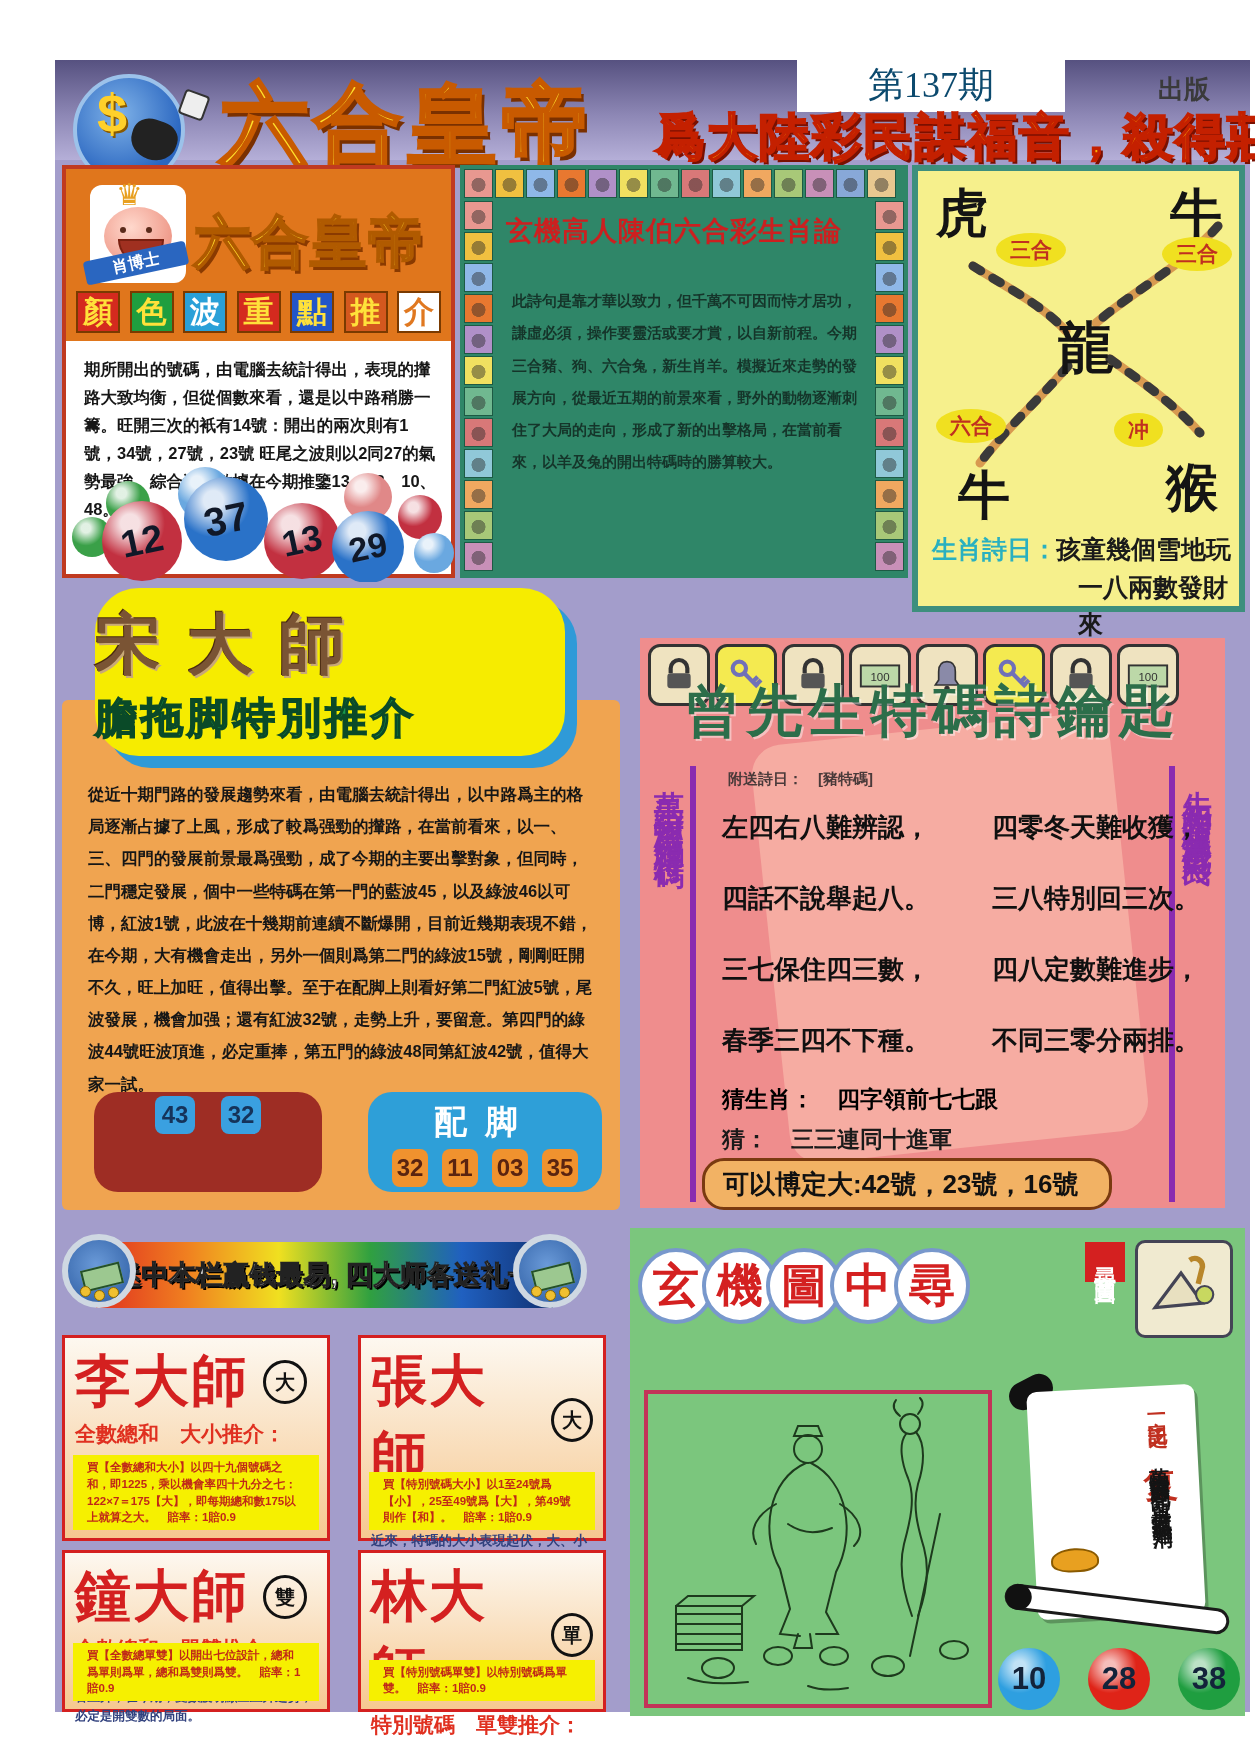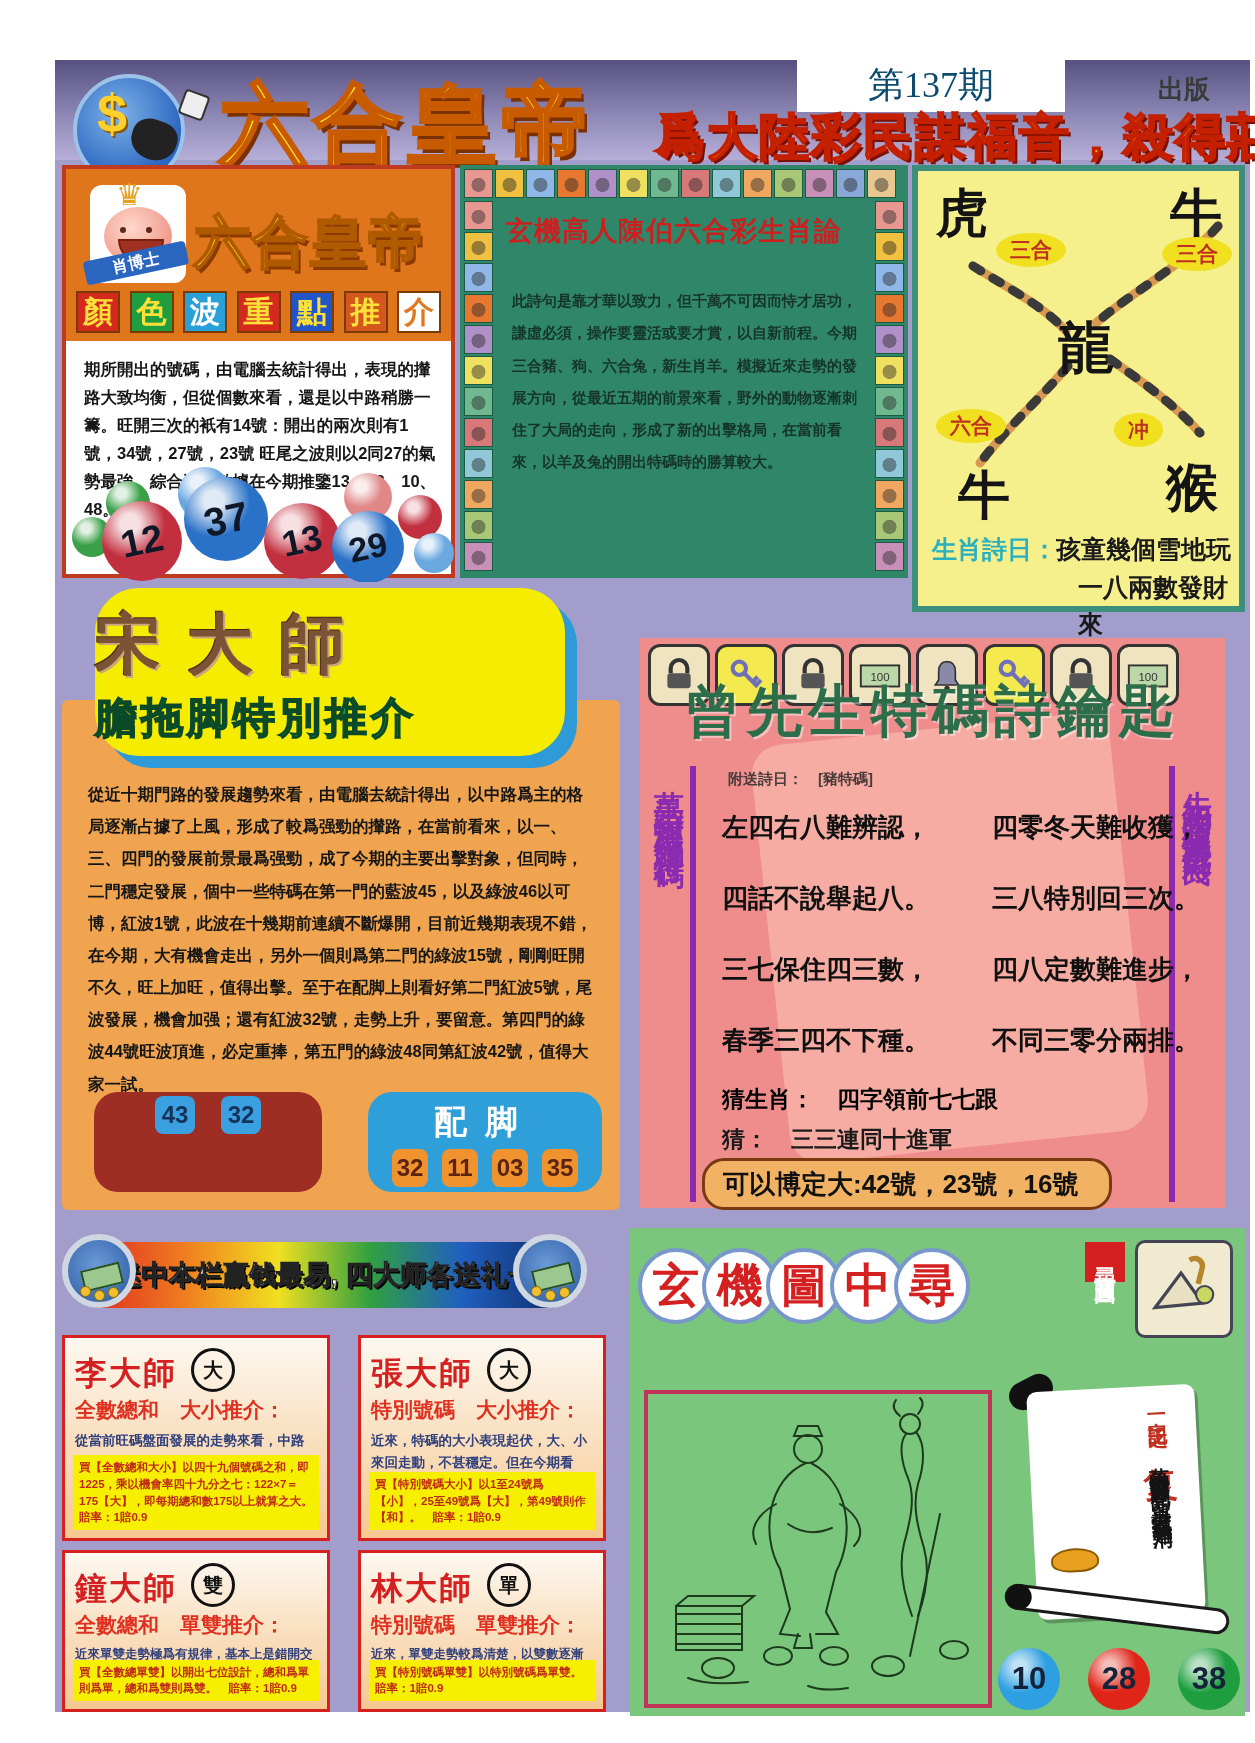--- a/index.html
+++ b/index.html
@@ -118,27 +118,27 @@
   .moneyring{position:absolute;top:6px;width:74px;height:74px;border-radius:50%;border:6px solid #cfd8e2;
         background:radial-gradient(circle at 45% 40%,#6a9ad8,#2a5aa0);box-sizing:border-box;}
   .moneyring .bill{position:absolute;left:14px;top:26px;width:36px;height:18px;background:#9cc890;
         border:2px solid #24502a;transform:rotate(-14deg);}
   .moneyring .c1,.moneyring .c2,.moneyring .c3{position:absolute;width:9px;height:9px;border-radius:50%;
         background:#f0c030;border:1px solid #8a6a00;}
   .moneyring .c1{left:12px;top:46px;}.moneyring .c2{left:26px;top:50px;}.moneyring .c3{left:40px;top:47px;}
   .master{position:absolute;border:3px solid #d42020;background:linear-gradient(180deg,#fdf8f0 0%,#f6c890 100%);
         box-sizing:border-box;padding:6px 10px;}
   .master .row{display:flex;align-items:center;gap:14px;}
-  .master .mname{font-size:32px;font-weight:900;color:#d42020;letter-spacing:2px;margin-top:8px;}
+  .master .mname{font-size:56px;font-weight:900;color:#d42020;letter-spacing:2px;}
   .master .mbadge{width:38px;height:38px;border-radius:50%;border:3px solid #111;display:flex;align-items:center;
         justify-content:center;font-size:20px;font-weight:900;color:#111;background:transparent;}
   .master .msub{font-size:21px;font-weight:900;color:#e03020;margin-top:0px;}
   .master .mbody{font-size:13.5px;line-height:1.65;font-weight:900;color:#31417e;margin-top:6px;}
   .master .mrule{position:absolute;left:8px;right:8px;bottom:8px;background:#f6f000;color:#c02818;
-        font-size:11.5px;line-height:1.45;font-weight:900;padding:4px 6px;}
+        font-size:11.5px;line-height:1.45;font-weight:900;padding:4px 14px;}
   
   #panelPic{position:absolute;left:630px;top:1228px;width:615px;height:488px;background:#7bc67d;}
   #picTitle{position:absolute;left:20px;top:20px;display:flex;}
   #picTitle .bub{width:76px;height:76px;border-radius:50%;background:#fff;border:4px solid #7898cc;margin-left:-12px;
         display:flex;align-items:center;justify-content:center;font-size:46px;font-weight:900;color:#d42020;box-sizing:border-box;}
   #treasureLabel{position:absolute;left:455px;top:14px;writing-mode:vertical-rl;background:#d42020;color:#fff;
         font-size:22px;font-weight:900;padding:8px 5px;letter-spacing:8px;}
   #picIcon{position:absolute;left:505px;top:12px;width:92px;height:92px;background:#f0ead0;border:3px solid #445;
         border-radius:10px;}
   #mysteryBox{position:absolute;left:14px;top:162px;width:348px;height:318px;border:4px solid #c23358;box-sizing:border-box;}

